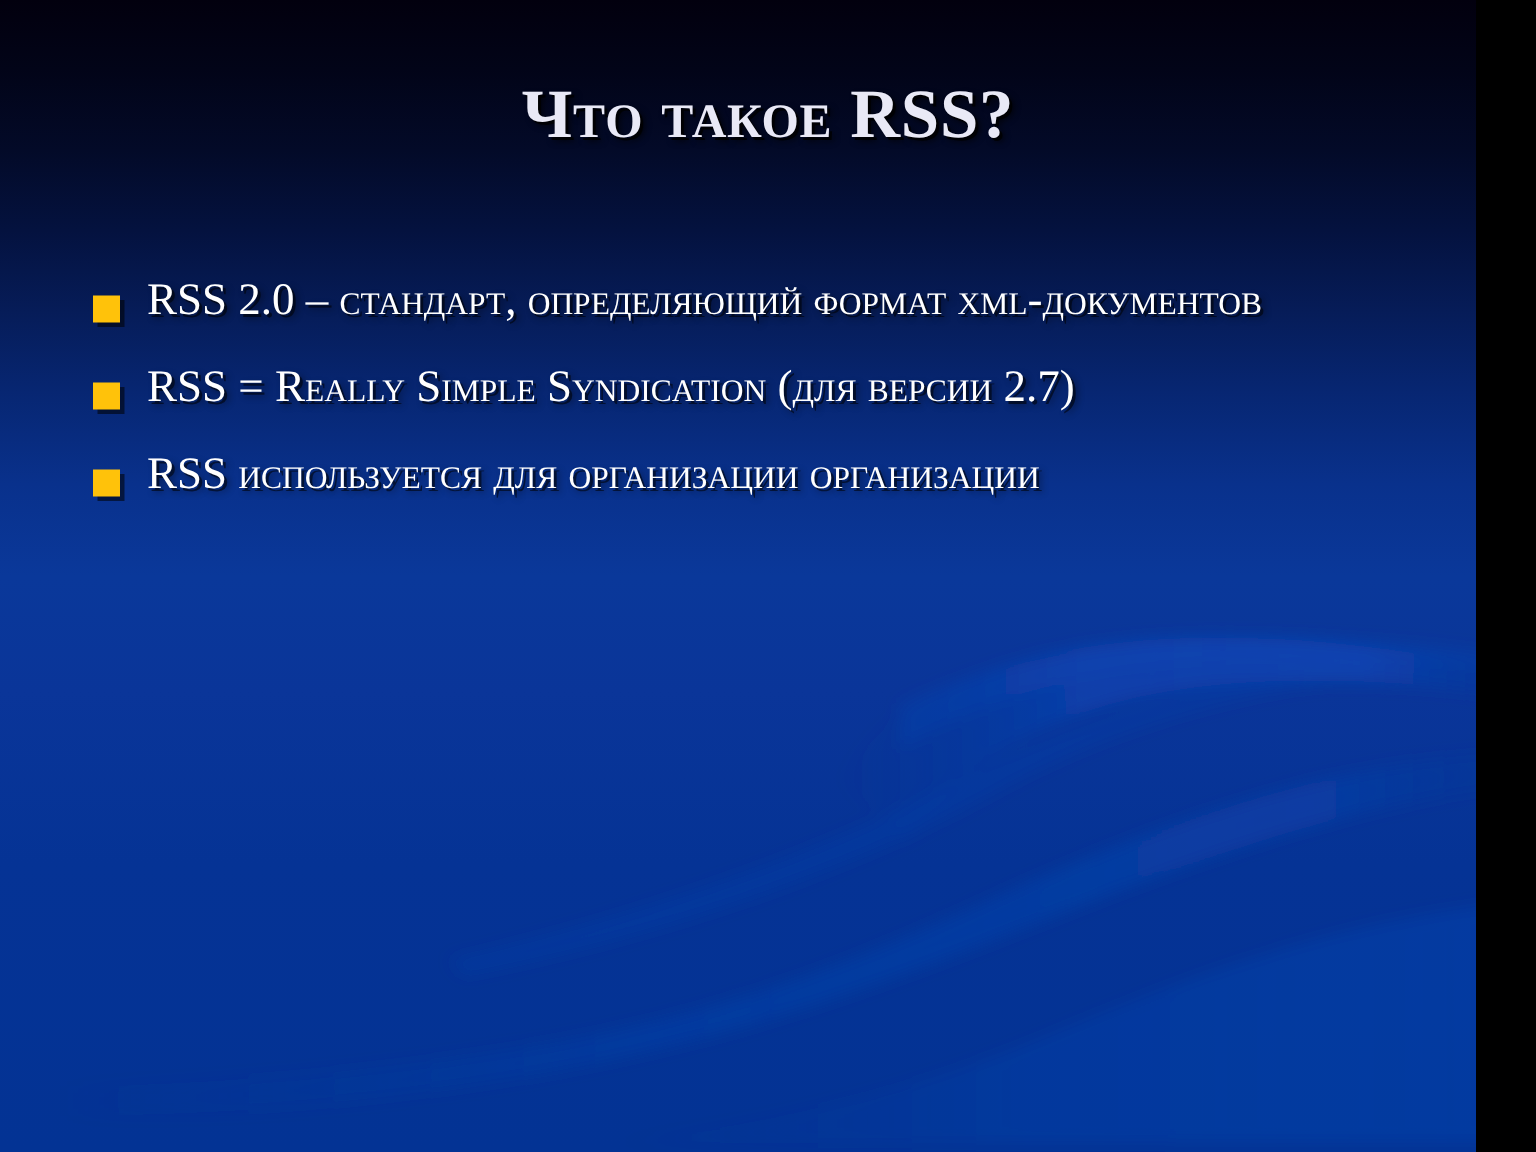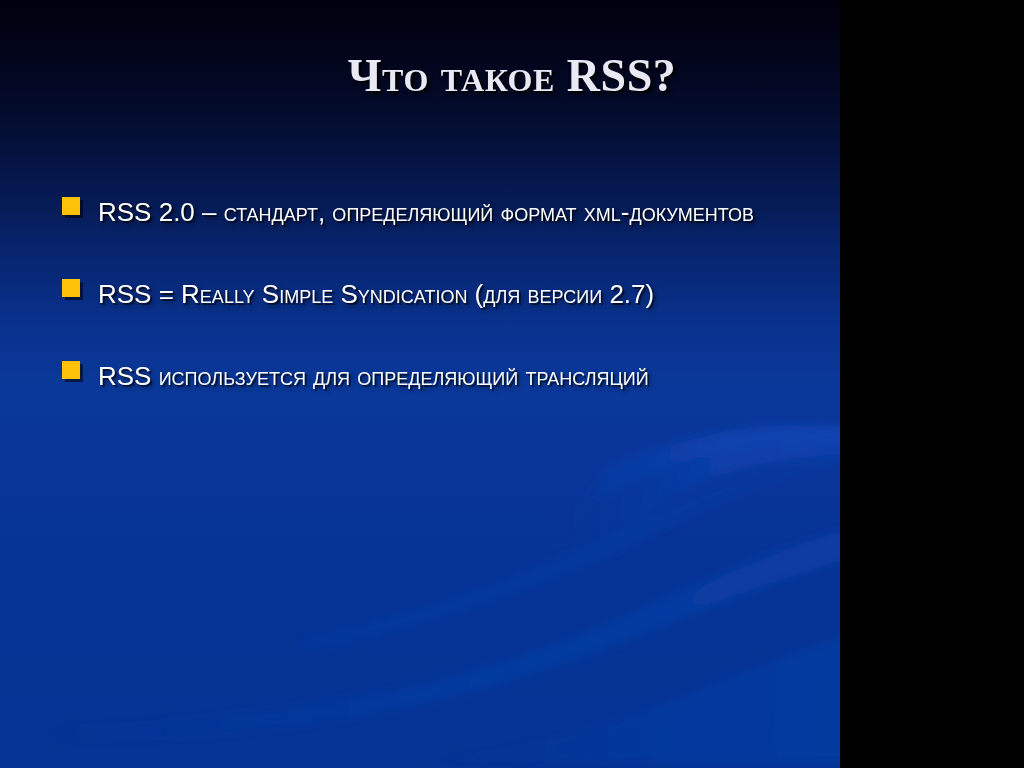--- a/index.html
+++ b/index.html
@@ -5,21 +5,21 @@
 <style>
   html, body {
     margin: 0;
     padding: 0;
     background: #000000;
   }
 
   
   #slide {
     position: relative;
-    width: 840px;
+    width: 984px;
     height: 768px;
     overflow: hidden;
     
     background:
       linear-gradient(180deg,
         #02000e 0%,
         #020418 6%,
         #030a28 13%,
         #04123f 20%,
         #061c58 27%,
@@ -76,24 +76,24 @@
     width: 880px;
     margin: 0;
     padding: 0;
     list-style: none;
   }
 
   .bullet-item {
     position: relative;
     padding-left: 40px;
     margin: 0 0 14px 0;
-    font-family: Liberation Sans, sans-serif;
-    font-size: 26px;
+    font-family: Liberation Serif, serif;
+    font-size: 30px;
     font-variant: small-caps;
-    line-height: 68px;
+    line-height: 44px;
     color: #ffffff;
     text-shadow:
        2px 2px 0 rgba(0,0,0,0.55),
        3px 3px 5px rgba(0,0,0,0.45);
   }
 
   .bullet-item:last-child { margin-bottom: 0; }
 
   
   .bullet-marker {
@@ -168,18 +168,18 @@
       <span class="bullet-text">RSS 2.0 – стандарт, определяющий формат xml-документов</span>
     </li>
 
     <li class="bullet-item">
       <span class="bullet-marker"></span>
       <span class="bullet-text">RSS = Really Simple Syndication (для версии 2.7)</span>
     </li>
 
     <li class="bullet-item">
       <span class="bullet-marker"></span>
-      <span class="bullet-text">RSS используется для определяющий трансляций</span>
+      <span class="bullet-text">RSS используется для организации организации</span>
     </li>
 
   </ul>
 
 </div>
 
 </body></html>

